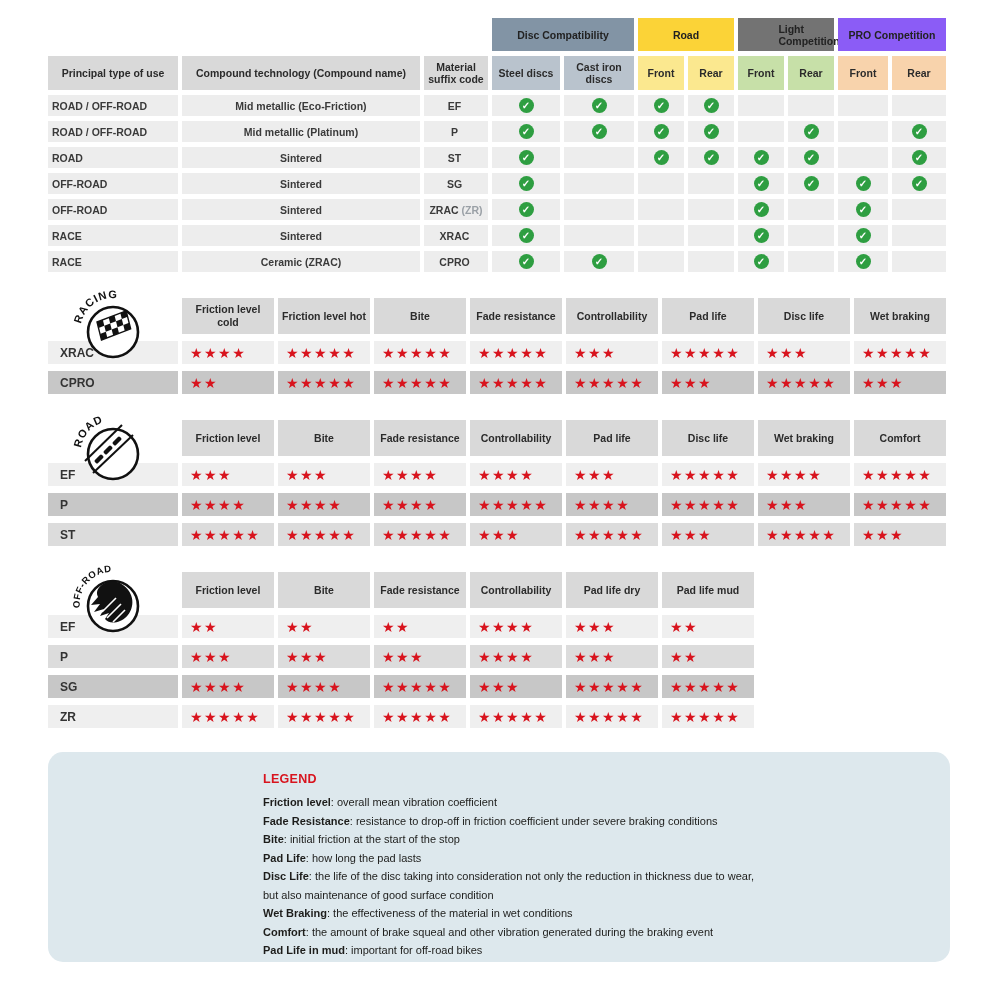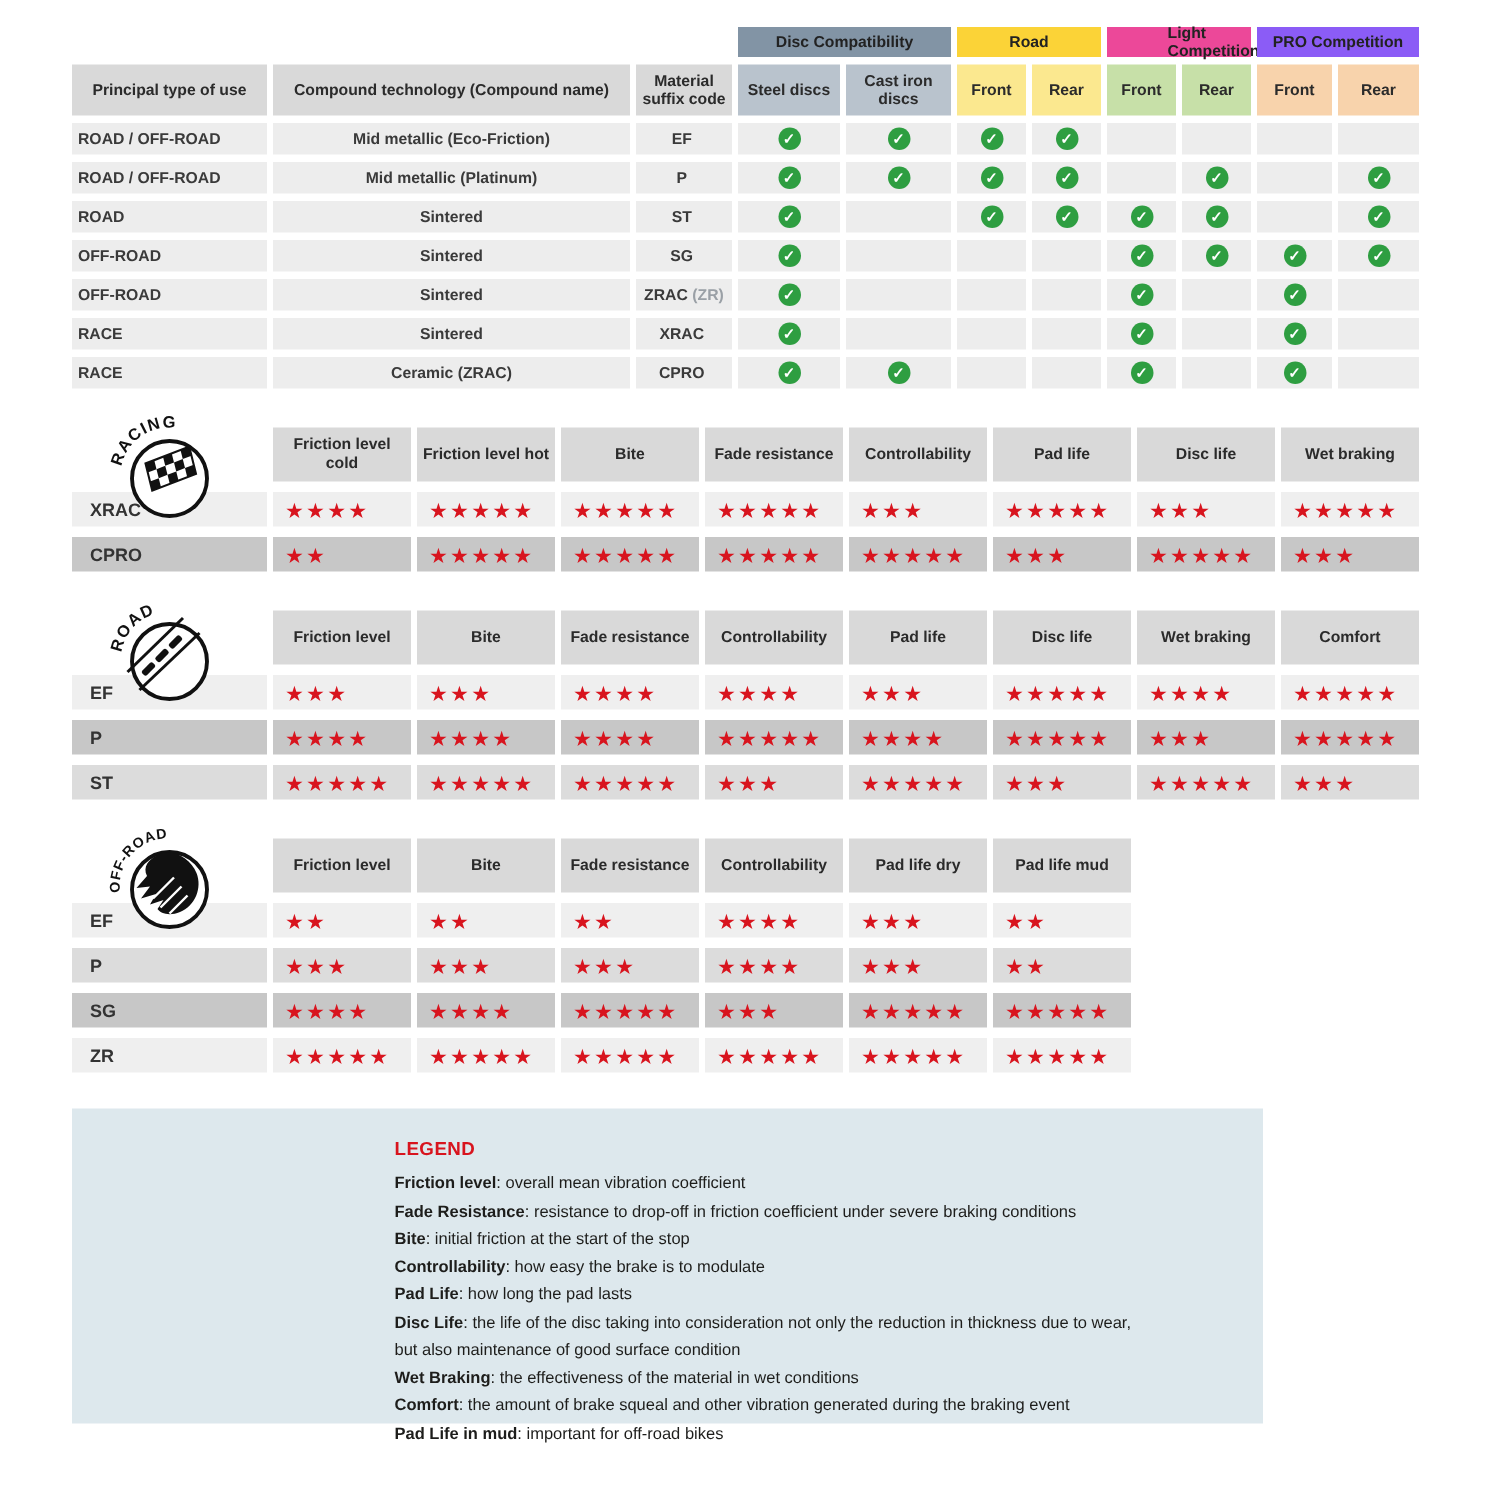--- a/index.html
+++ b/index.html
@@ -5,25 +5,25 @@
   * { margin:0; padding:0; box-sizing:border-box; }
   body { width:1000px; height:1000px; background:#fff; overflow:hidden;
          font-family:"Liberation Sans", sans-serif; color:#2b2b2b; }
   .page { position:relative; width:1000px; height:1000px; }
 
   
   .tt { display:grid; margin:18px 0 0 48px;
         grid-template-columns:130px 238px 64px 68px 70px 46px 46px 46px 46px 50px 54px;
         column-gap:4px; row-gap:5px; }
   .tt .spacer { grid-column:span 3; }
-  .gh { grid-column:span 2; height:20px; display:flex; align-items:center; justify-content:center;
+  .gh { grid-column:span 2; height:33px; display:flex; align-items:center; justify-content:center;
         font-size:10.5px; font-weight:bold; color:#222; }
   .gh.slate  { background:#8294a5; }
   .gh.yellow { background:#fbd337; }
-  .gh.green  { background:#ec4899;padding-left:46px; }
+  .gh.green  { background:#737373;padding-left:46px; }
   .gh.orange { background:#8b5cf6; }
   .ch { min-height:34px; display:flex; align-items:center; justify-content:center; text-align:center;
         background:#d9d9d9; font-size:10.5px; font-weight:bold; line-height:1.15; padding:2px 3px; }
   .ch.slate-l  { background:#b9c3cd; }
   .ch.yellow-l { background:#fbe88f; }
   .ch.green-l  { background:#c7e0a8; }
   .ch.orange-l { background:#f8d3ac; }
   .cell { height:21px; background:#ededed; display:flex; align-items:center; justify-content:center;
           font-size:10.5px; font-weight:bold; color:#3a3a3a; }
   .cell.use { justify-content:flex-start; padding-left:4px; }
@@ -42,21 +42,21 @@
   .hc.empty { background:transparent; }
   .rl { height:23px; display:flex; align-items:center; padding-left:12px;
         font-weight:bold; font-size:12px; color:#333; }
   .stars { height:23px; display:flex; align-items:center; padding-left:8px;
            color:#d8141e; font-size:14px; letter-spacing:1.5px; line-height:1; }
   .row-light { background:#efefef; }
   .row-mid   { background:#dcdcdc; }
   .row-dark  { background:#c7c7c7; }
 
   
-  .legend { margin:24px 0 0 48px; width:794px; height:210px; background:#dde8ed; padding:20px 30px 0 215px; }
+  .legend { margin:24px 0 0 48px; width:902px; height:210px; background:#dde8ed; padding:20px 30px 0 215px;border-radius:15px; }
   .legend-title { color:#d8141e; font-weight:bold; font-size:12.5px; margin-bottom:7px; letter-spacing:.3px; }
   .legend-item { font-size:11px; line-height:18.5px; color:#1d1d1b; }
   .legend-item .term { font-weight:bold; }
 
   svg text { font-family:"Liberation Sans", sans-serif; }
 </style>
 </head>
 <body>
 
 <div class="page">
@@ -411,21 +411,20 @@
       <div class="stars row-light">★★★★★</div>
       <div class="stars row-light">★★★★★</div>
     </div>
   </div>
 
   <div class="legend">
     <div class="legend-title">LEGEND</div>
     <div class="legend-item"><span class="term">Friction level</span><span>: overall mean vibration coefficient</span></div>
     <div class="legend-item"><span class="term">Fade Resistance</span><span>: resistance to drop-off in friction coefficient under severe braking conditions</span></div>
     <div class="legend-item"><span class="term">Bite</span><span>: initial friction at the start of the stop</span></div>
-    <div class="legend-item"><span class="term">Controllability</span><span>: how easy the brake is to modulate</span></div>
     <div class="legend-item"><span class="term">Pad Life</span><span>: how long the pad lasts</span></div>
     <div class="legend-item"><span class="term">Disc Life</span><span>: the life of the disc taking into consideration not only the reduction in thickness due to wear,</span></div>
     <div class="legend-item"><span class="term"></span><span>but also maintenance of good surface condition</span></div>
     <div class="legend-item"><span class="term">Wet Braking</span><span>: the effectiveness of the material in wet conditions</span></div>
     <div class="legend-item"><span class="term">Comfort</span><span>: the amount of brake squeal and other vibration generated during the braking event</span></div>
     <div class="legend-item"><span class="term">Pad Life in mud</span><span>: important for off-road bikes</span></div>
   </div>
 
 </div>
 

